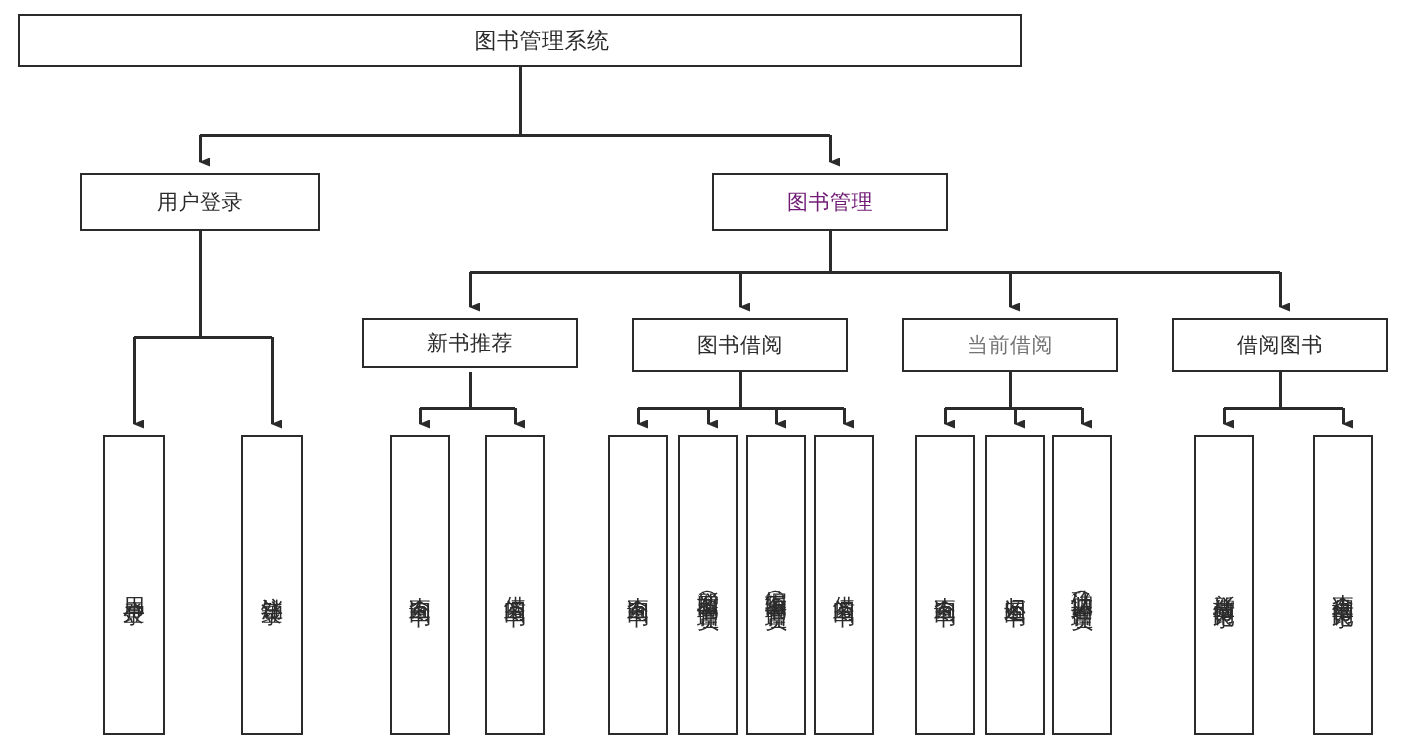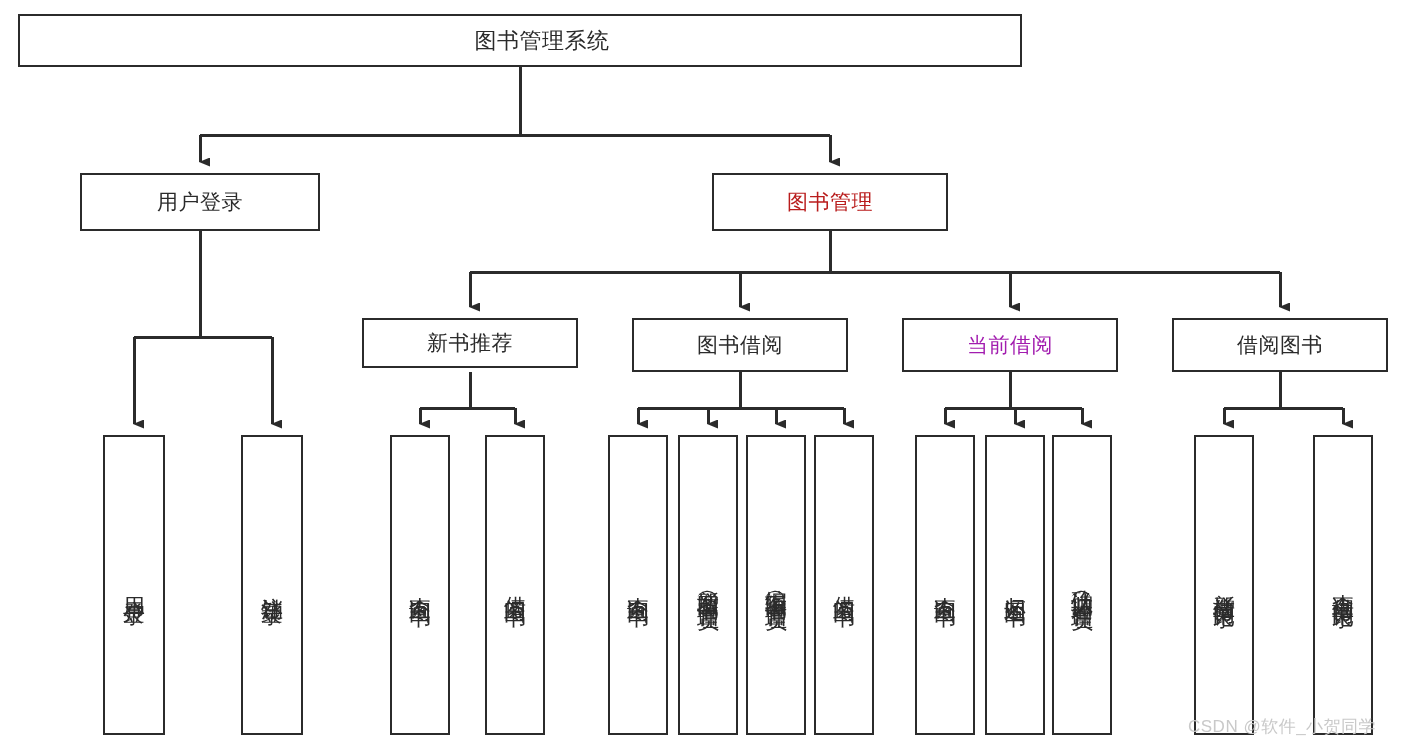--- a/index.html
+++ b/index.html
@@ -101,30 +101,30 @@
   </svg>
 
   <div id="nodes-layer">
       <div class="node-box node-h node-root" style="left: 18px; top: 14px; width: 1004px; height: 53px; border-color: rgb(43, 43, 43); padding-left: 44px;">
         <span class="node-label" style="color: rgb(43, 43, 43);">图书管理系统</span>
       </div>
       <div class="node-box node-h" style="left: 80px; top: 173px; width: 240px; height: 58px; border-color: rgb(43, 43, 43);">
         <span class="node-label" style="color: rgb(43, 43, 43);">用户登录</span>
       </div>
       <div class="node-box node-h" style="left: 712px; top: 173px; width: 236px; height: 58px; border-color: rgb(43, 43, 43);">
-        <span class="node-label" style="color: #b91c1c;">图书管理</span>
+        <span class="node-label" style="color: #701a75;">图书管理</span>
       </div>
       <div class="node-box node-h" style="left: 362px; top: 318px; width: 216px; height: 50px; border-color: rgb(43, 43, 43);">
         <span class="node-label" style="color: rgb(43, 43, 43);">新书推荐</span>
       </div>
       <div class="node-box node-h" style="left: 632px; top: 318px; width: 216px; height: 54px; border-color: rgb(43, 43, 43);">
         <span class="node-label" style="color: rgb(43, 43, 43);">图书借阅</span>
       </div>
       <div class="node-box node-h" style="left: 902px; top: 318px; width: 216px; height: 54px; border-color: rgb(43, 43, 43);">
-        <span class="node-label" style="color: #a21caf;">当前借阅</span>
+        <span class="node-label" style="color: #737373;">当前借阅</span>
       </div>
       <div class="node-box node-h" style="left: 1172px; top: 318px; width: 216px; height: 54px; border-color: rgb(43, 43, 43);">
         <span class="node-label" style="color: rgb(43, 43, 43);">借阅图书</span>
       </div>
       <div class="node-box node-v" style="left: 103px; top: 435px; width: 62px; height: 300px; border-color: rgb(43, 43, 43);">
         <span class="node-label" style="color: rgb(43, 43, 43);">用户登录</span>
       </div>
       <div class="node-box node-v" style="left: 241px; top: 435px; width: 62px; height: 300px; border-color: rgb(43, 43, 43);">
         <span class="node-label" style="color: rgb(43, 43, 43);">注销登录</span>
       </div>
@@ -156,14 +156,13 @@
         <span class="node-label" style="color: rgb(43, 43, 43);">确认归还（管理员）</span>
       </div>
       <div class="node-box node-v" style="left: 1194px; top: 435px; width: 60px; height: 300px; border-color: rgb(43, 43, 43);">
         <span class="node-label" style="color: rgb(43, 43, 43);">新增借阅记录</span>
       </div>
       <div class="node-box node-v" style="left: 1313px; top: 435px; width: 60px; height: 300px; border-color: rgb(43, 43, 43);">
         <span class="node-label" style="color: rgb(43, 43, 43);">查询借阅记录</span>
       </div>
     </div>
 
-  <div class="watermark" style="left: 1188px; top: 715px; color: rgb(201, 201, 201);">CSDN @软件_小贺同学</div>
 </div>
 
 </body></html>

